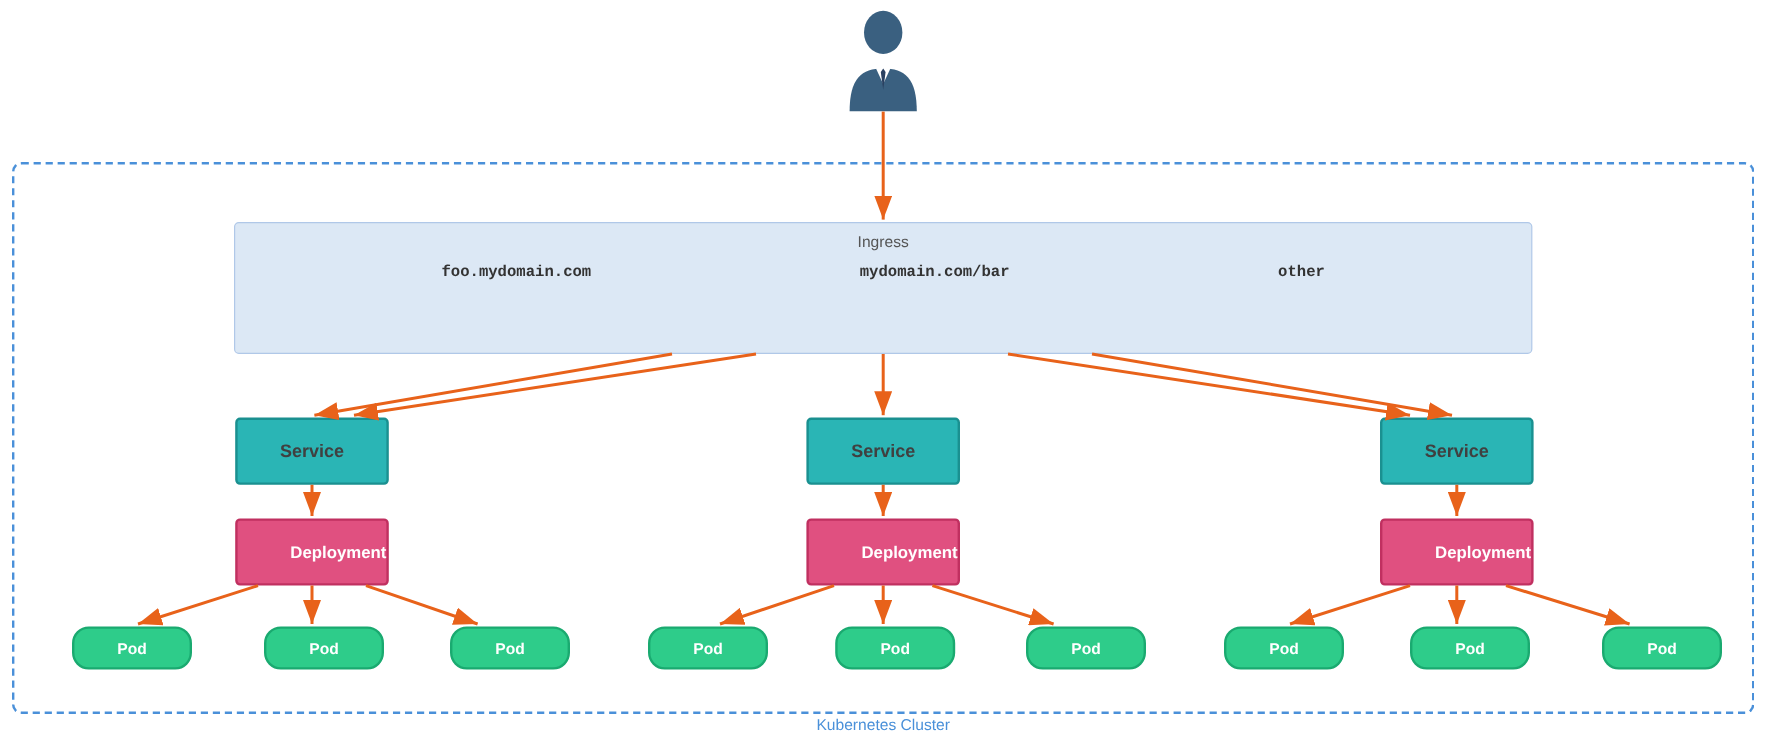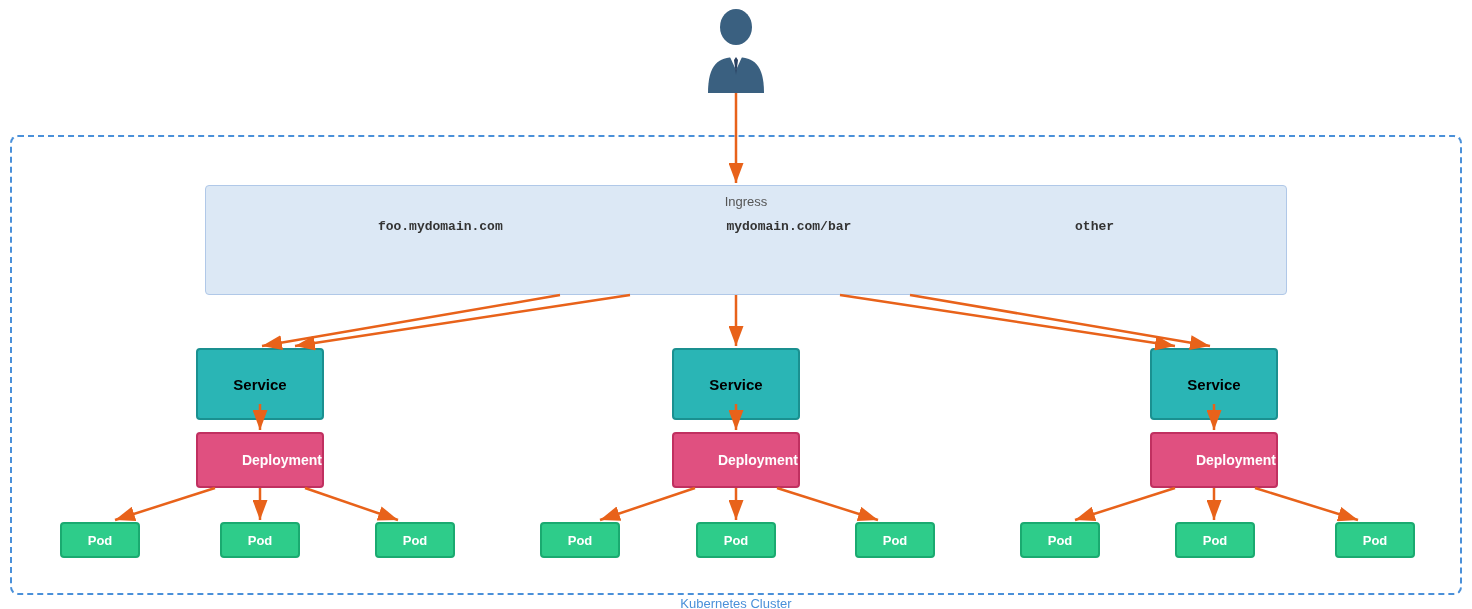--- a/index.html
+++ b/index.html
@@ -48,21 +48,21 @@
       width: 72px;
       height: 88px;
       display: flex;
       align-items: center;
       justify-content: center;
     }
 
     
     .ingress-box {
       position: absolute;
-      left: 205px;
+      left: 195px;
       top: 185px;
       width: 1082px;
       height: 110px;
       background: #dce8f5;
       border: 1px solid #b0c8e8;
       border-radius: 4px;
       display: flex;
       flex-direction: column;
       align-items: center;
     }
@@ -85,28 +85,28 @@
       font-family: 'Courier New', monospace;
       font-size: 13px;
       font-weight: bold;
       color: #333;
     }
 
     
     .service-box {
       position: absolute;
       width: 128px;
-      height: 72px;
+      height: 56px;
       background: #2ab5b5;
       border: 2px solid #1a9090;
       border-radius: 4px;
       display: flex;
       align-items: center;
       justify-content: center;
-      color: #000000;
+      color: #404040;
       font-size: 15px;
       font-weight: bold;
     }
 
     
     .deployment-box {
       position: absolute;
       width: 128px;
       height: 56px;
       background: #e05080;
@@ -116,25 +116,25 @@
       align-items: center;
       justify-content: flex-end;
       color: white;
       font-size: 14px;
       font-weight: bold;
     }
 
     
     .pod-box {
       position: absolute;
-      width: 80px;
+      width: 100px;
       height: 36px;
       background: #2ecc8a;
       border: 2px solid #1aaa70;
-      border-radius: 4px;
+      border-radius: 14px;
       display: flex;
       align-items: center;
       justify-content: center;
       color: white;
       font-size: 13px;
       font-weight: bold;
     }
 
     
     .arrows-svg {

